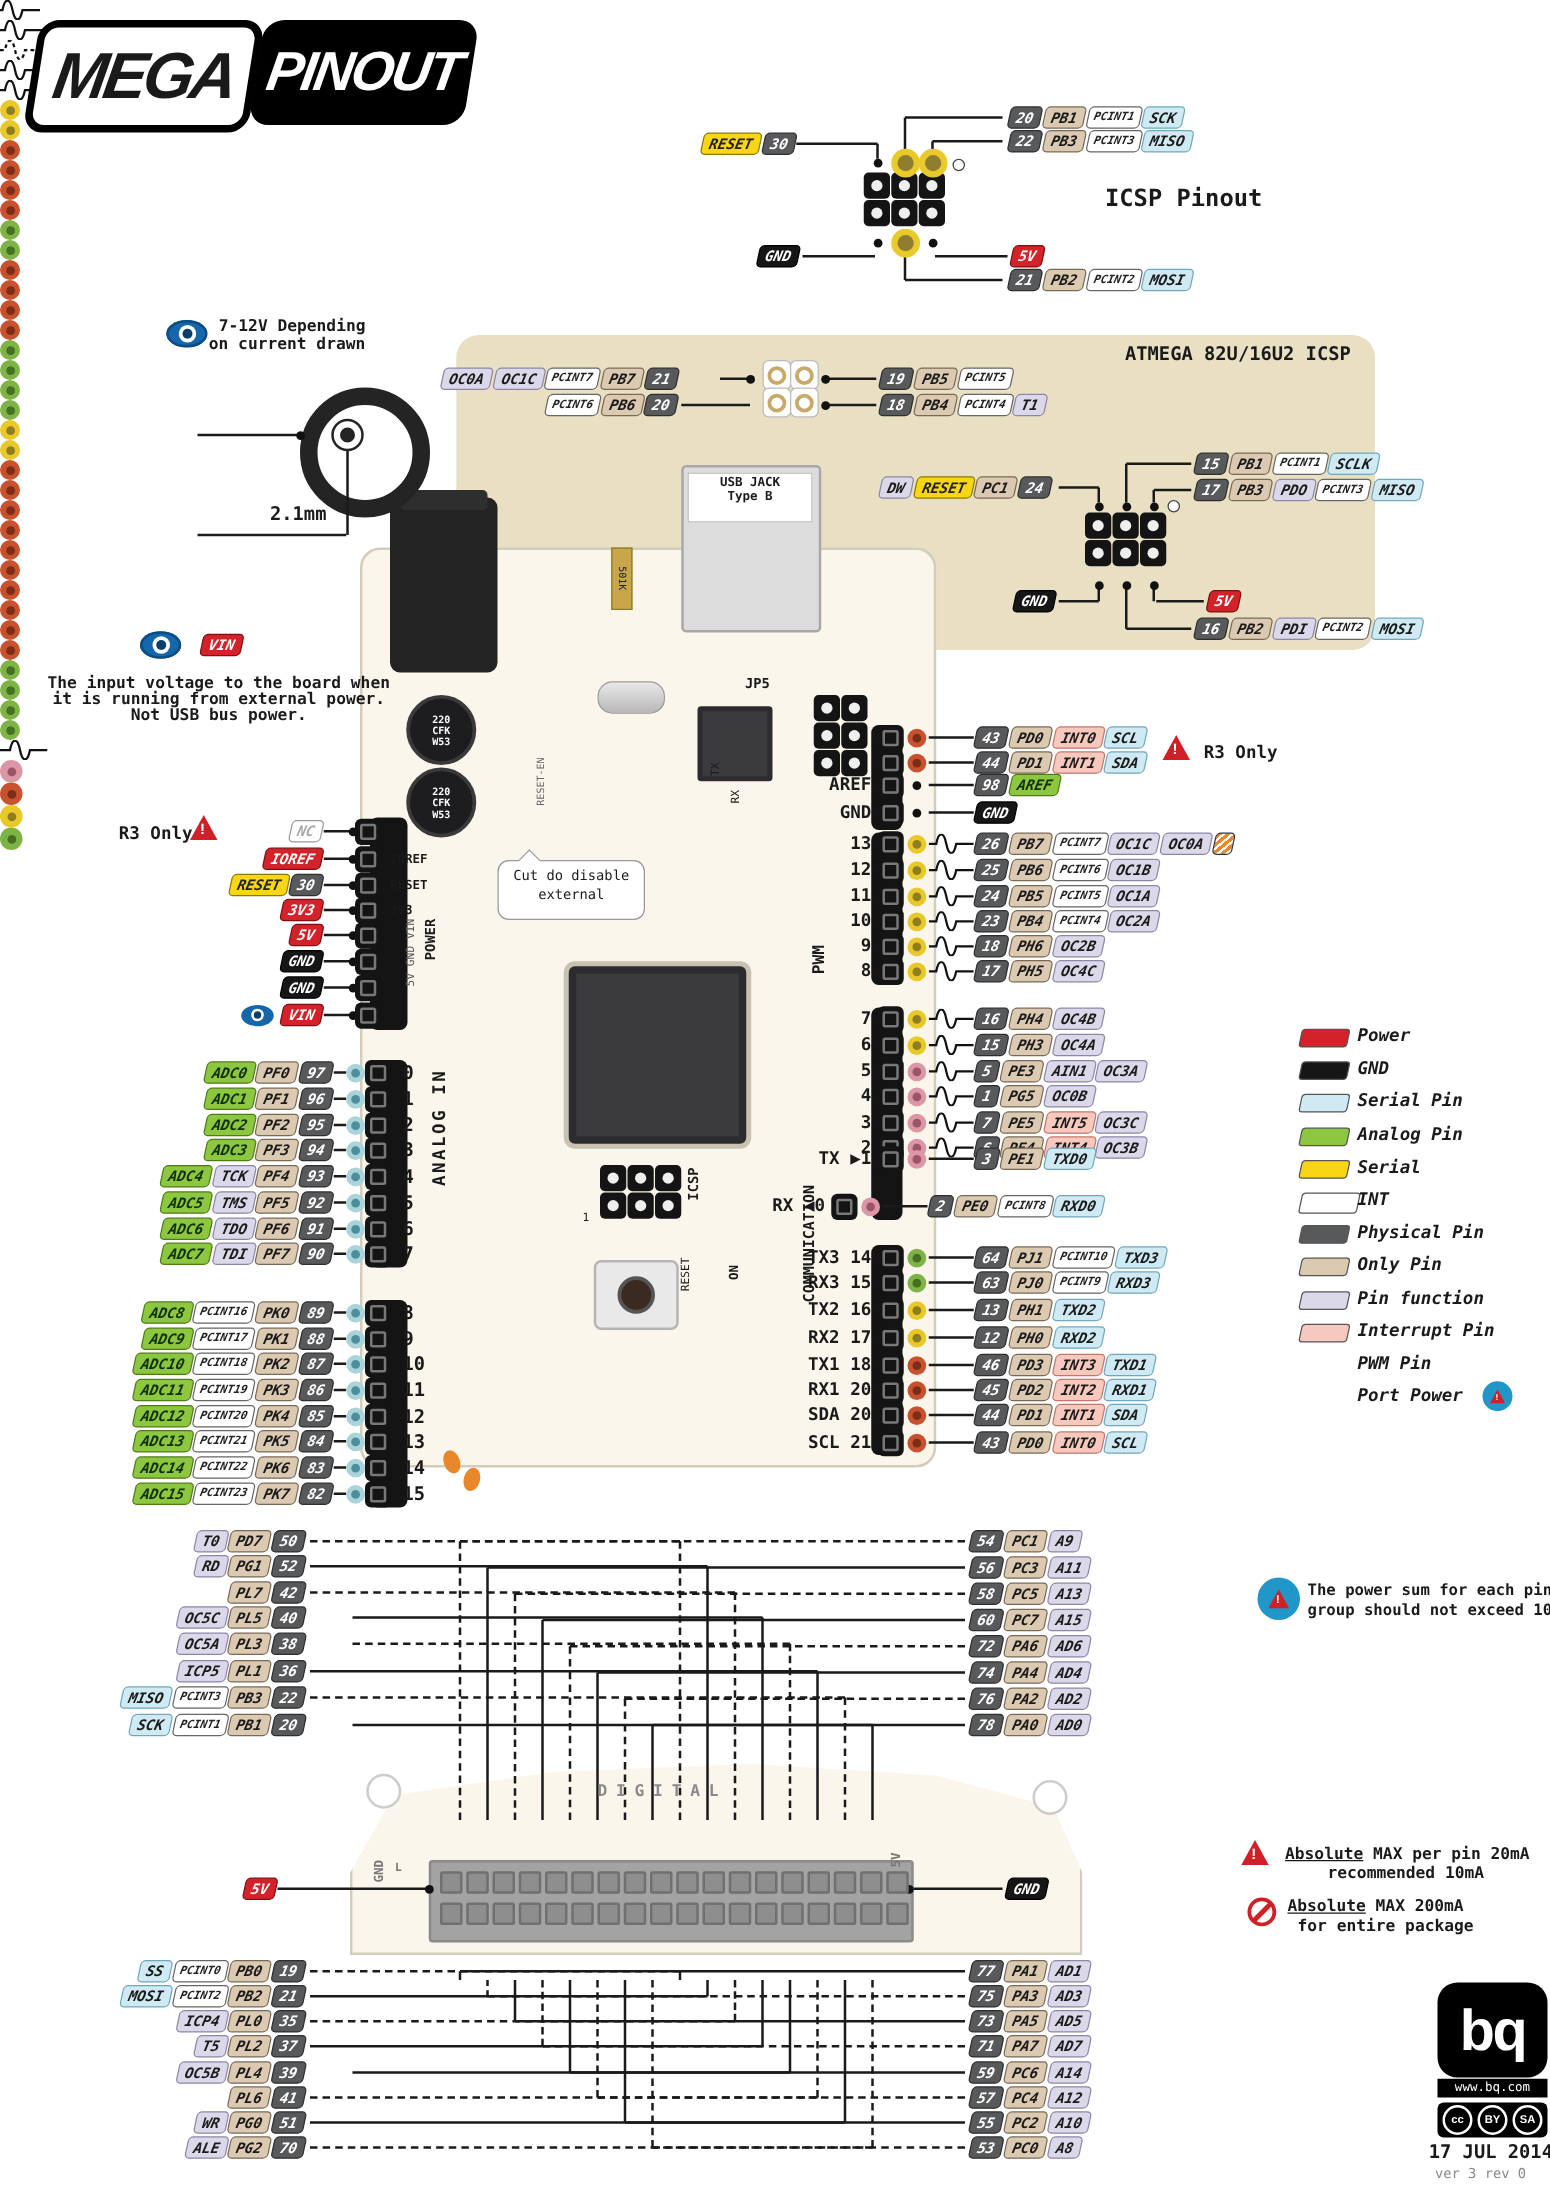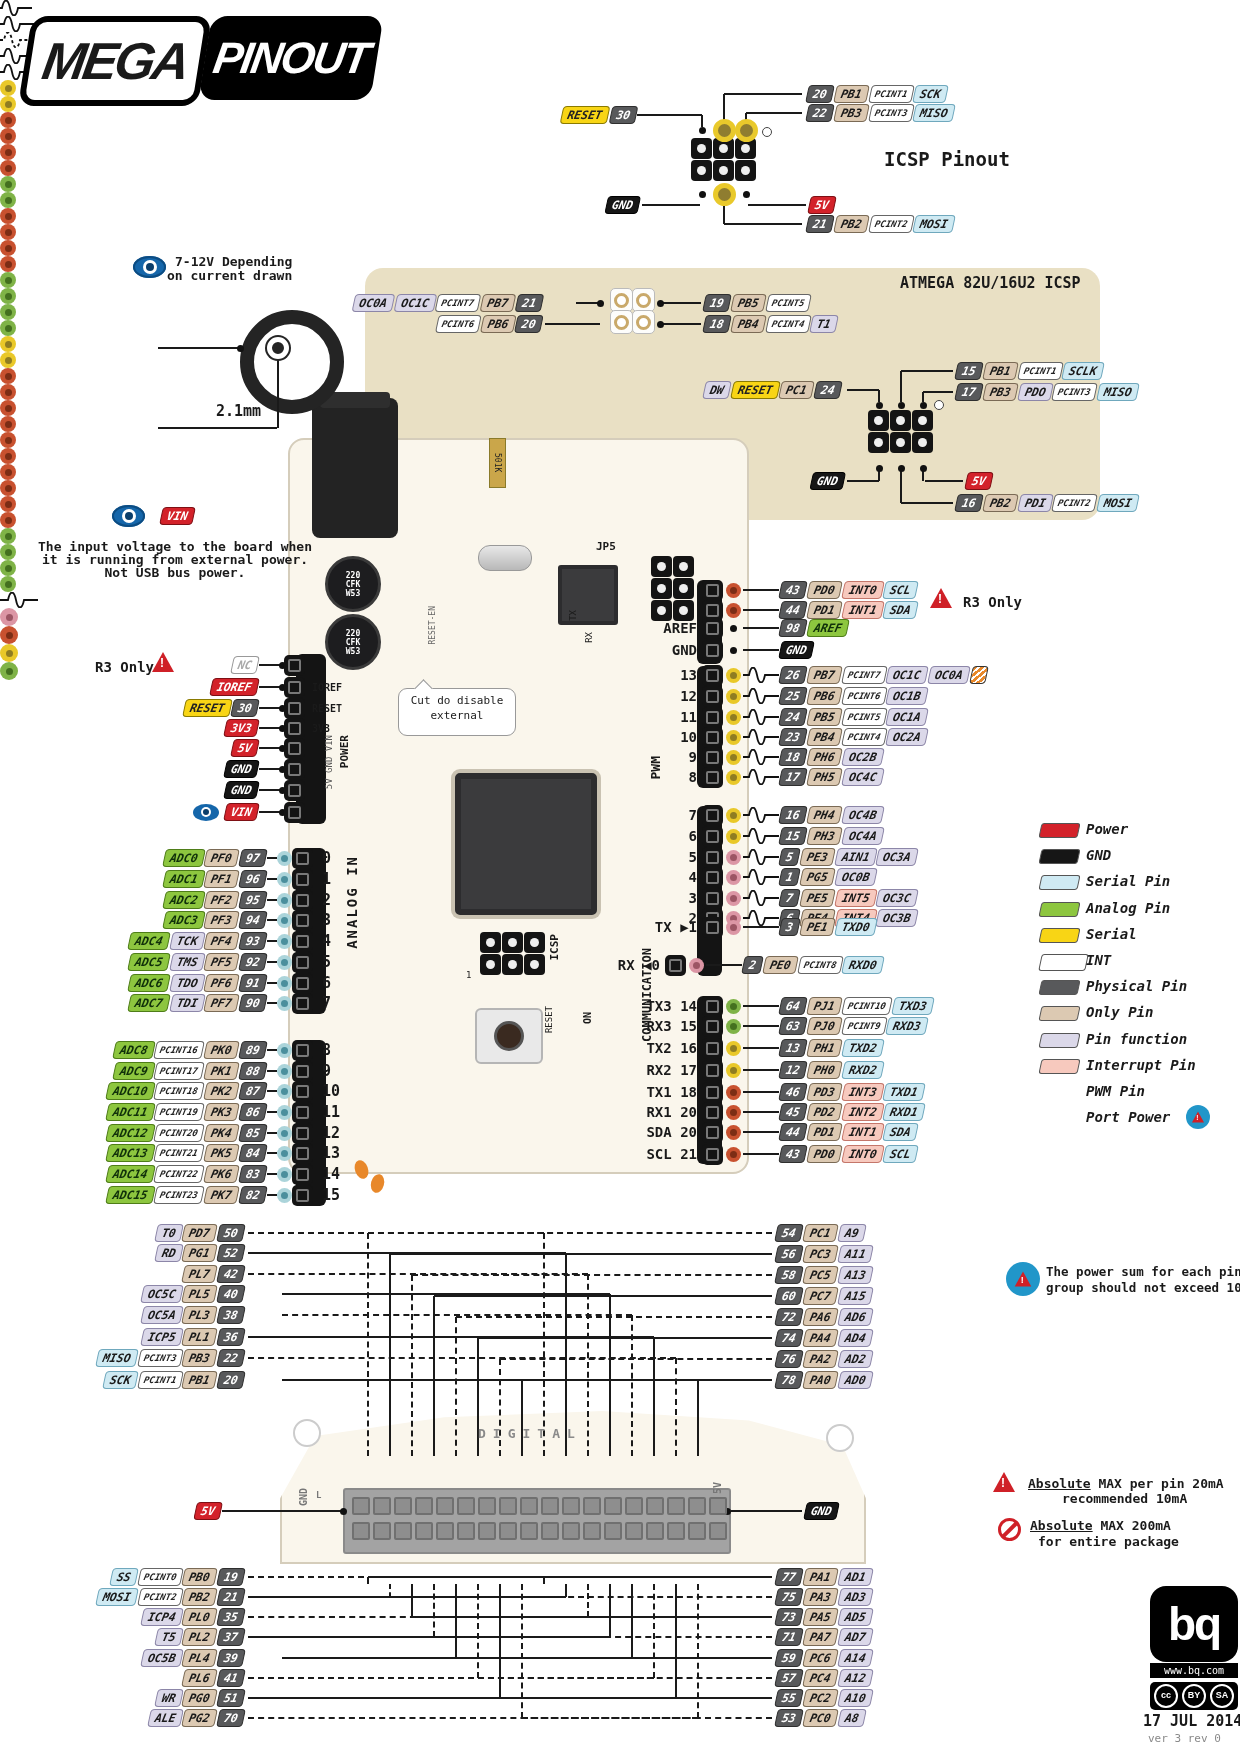--- a/index.html
+++ b/index.html
@@ -148,20 +148,26 @@
     </div>
 
   <div id="panel"></div>
   <div id="board"></div>
   <div id="fragment"></div>
   <div id="fragheader"></div>
   <div class="hole" style="left:293px;top:1419px"></div>
   <div class="hole" style="left:826px;top:1424px"></div>
 
   <div id="pwrjack"></div>
+  <div id="usb">
+    <div id="usblabel">
+      <div>USB JACK</div>
+      <div>Type B</div>
+    </div>
+  </div>
   <div class="cap" style="left:325px;top:556px">
     <span>220</span>
       <span>CFK</span>
       <span>W53</span>
   </div>
   <div class="cap" style="left:325px;top:614px">
     <span>220</span>
       <span>CFK</span>
       <span>W53</span>
   </div>

